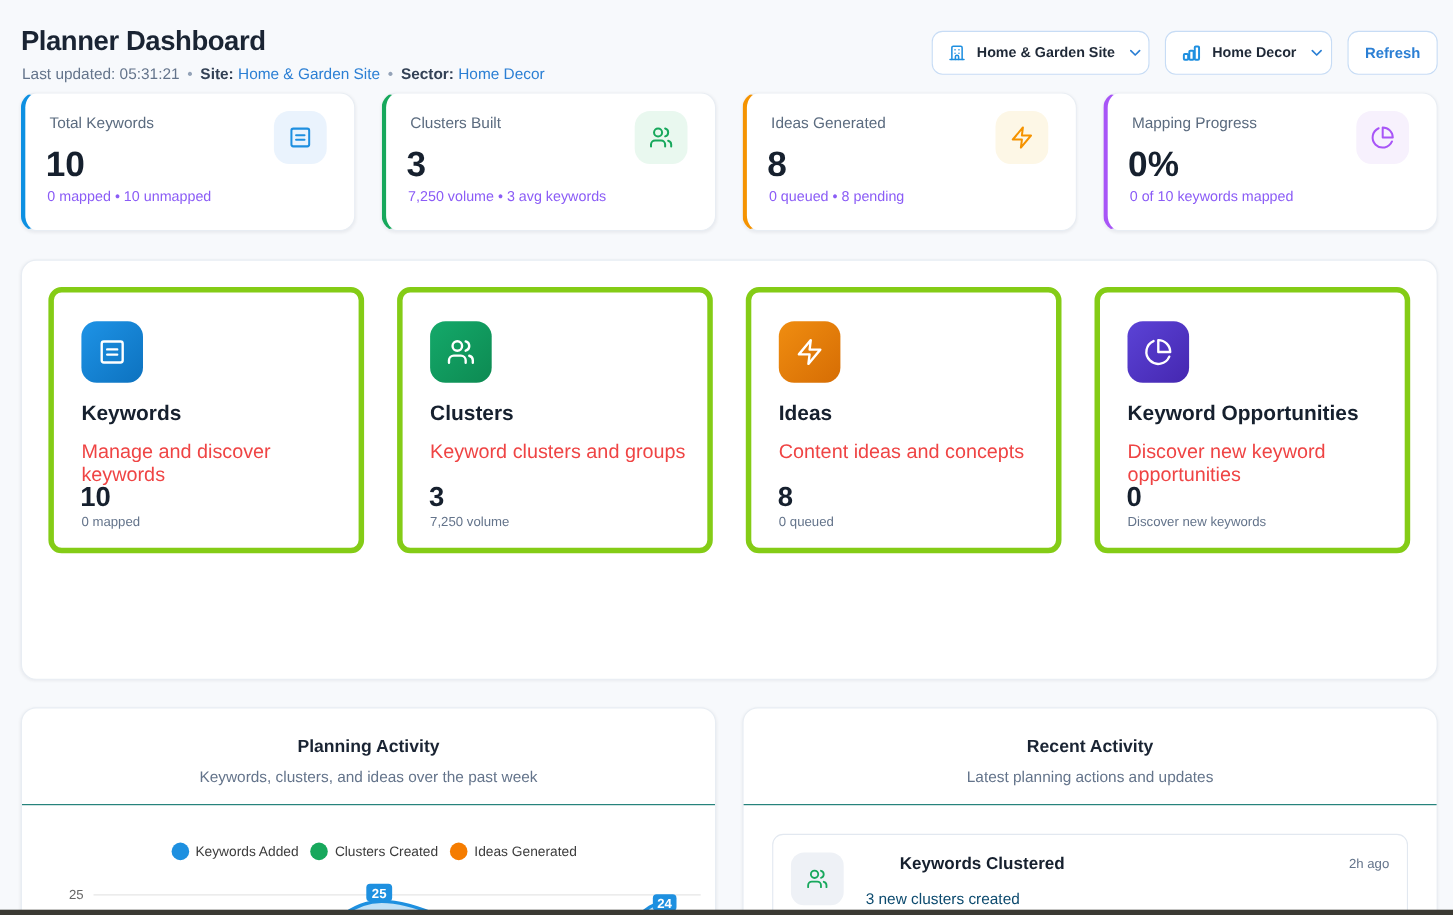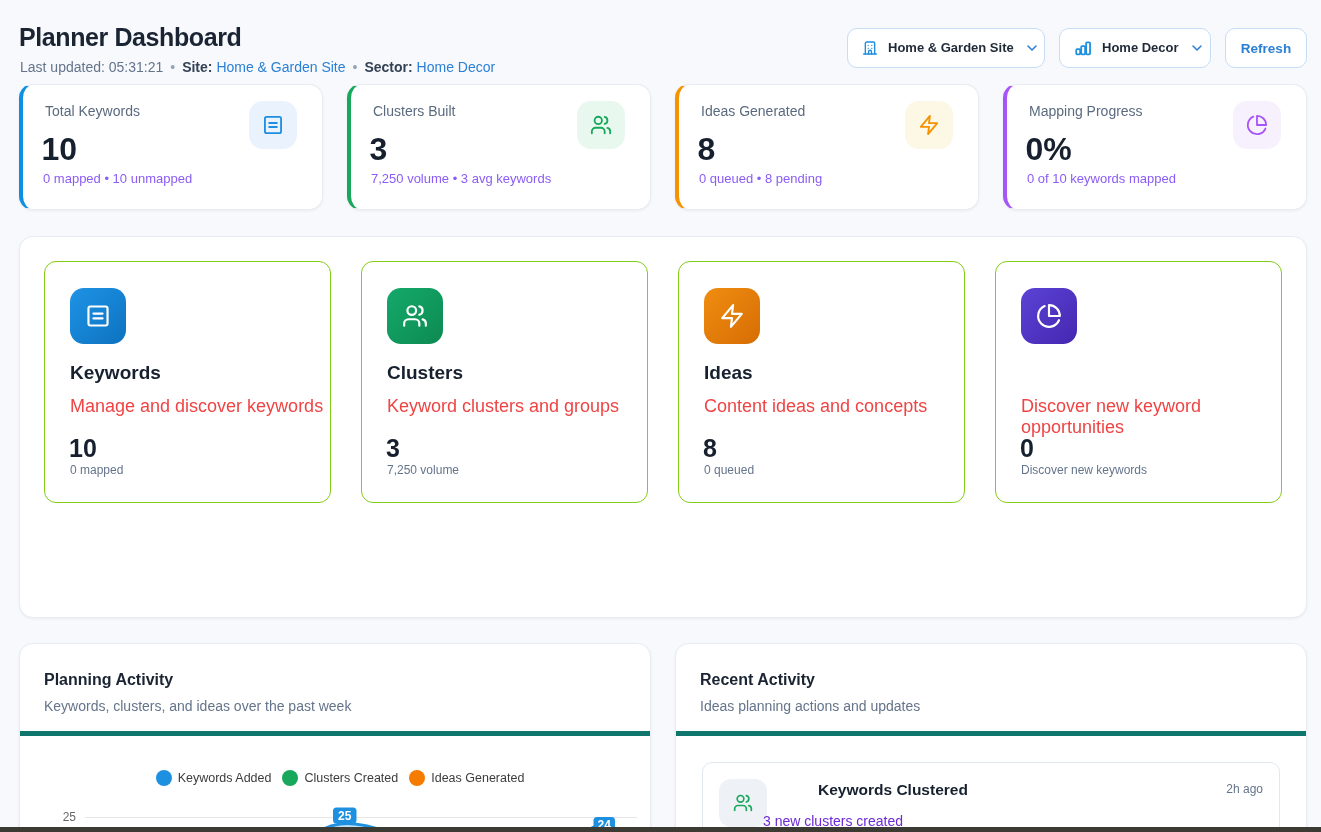--- a/index.html
+++ b/index.html
@@ -28,37 +28,37 @@
 .badge { position:absolute; right:25px; top:16px; width:48px; height:48px; border-radius:14px; display:flex; align-items:center; justify-content:center; }
 
 
 .panel { background:#fff; border:1px solid #e8edf3; border-radius:14px; box-shadow:0 1px 3px rgba(15,23,42,.06); }
 .modsec { margin-top:26px; height:382px; }
 .panelhead { padding:24px 24px 0 24px; }
 .panelhead .ph1 { font-size:16px; font-weight:bold; color:#1a2433; line-height:20px; }
 .panelhead .ph2 { font-size:14px; color:#64748b; margin-top:8px; line-height:16px; }
 .modsec .panelhead { border-bottom:1px solid #edf1f5; padding-bottom:19px; }
 .mods { display:flex; gap:30px; padding:24px 24px 0 24px; }
-.mod { width:288px; height:242px; border:1px solid #84cc16; border-radius:12px; background:#fff; position:relative; }
+.mod { width:288px; height:242px; border:5px solid #84cc16; border-radius:12px; background:#fff; position:relative; }
 .mod .ic { position:absolute; left:25px; top:26px; width:56px; height:56px; border-radius:14px; display:flex; align-items:center; justify-content:center; }
 .mod .mt { position:absolute; left:25px; top:100px; font-size:19px; font-weight:bold; color:#16202e; }
 .mod .md { position:absolute; left:25px; top:134px; font-size:18px; color:#ef4444; }
 .mod .mn { position:absolute; left:24px; top:172.5px; font-size:25px; font-weight:bold; color:#16202e; line-height:26px; }
 .mod .mc { position:absolute; left:25px; top:201px; font-size:12px; color:#64748b; }
 
 
 .bottom { display:flex; gap:24px; margin-top:25px; }
 .bcard { width:632px; height:260px; }
-.bcard .panelhead { padding-top:26px; border-bottom:5px solid #0f766e; padding-bottom:17px; }
+.bcard .panelhead { padding-top:26px; border-bottom:1px solid #0f766e; padding-bottom:17px;text-align:center; }
 
 
 .actitem { margin:26px 26px 0 26px; border:1px solid #e2e8f0; border-radius:10px; height:90px; position:relative; }
 .actitem .aic { position:absolute; left:16px; top:16px; width:48px; height:48px; background:#eef1f6; border-radius:12px; display:flex; align-items:center; justify-content:center; }
 .actitem .at { position:absolute; left:69px; top:18px; font-size:15.5px; font-weight:bold; color:#16202e;margin-left:46px; }
-.actitem .as { position:absolute; left:60px; top:50px; font-size:14px; color:#6d28d9; }
+.actitem .as { position:absolute; left:84px; top:50px; font-size:14px; color:#0c4a6e; }
 .actitem .aw { position:absolute; right:16px; top:19px; font-size:12px; color:#64748b; }
 
 
 .chartwrap { position:relative; height:130px; }
 .legend { position:absolute; top:34px; left:5px; width:100%; display:flex; justify-content:center; gap:11px; font-size:12.5px; color:#3c3c3c; align-items:center; }
 .legend span { display:flex; align-items:center; gap:6px; }
 .legend i { width:16px; height:16px; border-radius:50%; display:inline-block; }
 .darkbar { position:absolute; left:0; top:827px; width:1321px; height:5px; background:#3b3a33; z-index:50; }
 </style>
 </head>
@@ -182,20 +182,21 @@
         <div class="mn">8</div>
         <div class="mc">0 queued</div>
       </div>
       <div class="mod">
         <div class="ic" style="background:linear-gradient(135deg,#5b43d6,#4527b0);">
           <svg width="26" height="26" viewBox="0 0 24 24" fill="none" stroke="#fff" stroke-width="2" stroke-linecap="round" stroke-linejoin="round">
               <path d="M21.21 15.89A10 10 0 1 1 8 2.83"></path>
               <path d="M22 12A10 10 0 0 0 12 2v10z"></path>
             </svg>
         </div>
+        <div class="mt">Keyword Opportunities</div>
         <div class="md">Discover new keyword opportunities</div>
         <div class="mn">0</div>
         <div class="mc">Discover new keywords</div>
       </div>
     </div>
   </div>
 
   <div class="bottom">
     <div class="panel bcard">
       <div class="panelhead">
@@ -216,21 +217,21 @@
           <rect x="313" y="71.5" width="23.5" height="16" rx="3.5" fill="#1e90e0"></rect>
           <text x="324.7" y="84" font-size="12" font-weight="bold" fill="#fff" text-anchor="middle">25</text>
           <rect x="573.5" y="81" width="21.5" height="15" rx="3.5" fill="#1e90e0"></rect>
           <text x="584.2" y="93" font-size="12" font-weight="bold" fill="#fff" text-anchor="middle">24</text>
         </svg>
       </div>
     </div>
     <div class="panel bcard">
       <div class="panelhead">
           <div class="ph1">Recent Activity</div>
-          <div class="ph2">Ideas planning actions and updates</div>
+          <div class="ph2">Latest planning actions and updates</div>
         </div>
       <div class="actitem">
         <div class="aic">
           <svg width="20" height="20" viewBox="0 0 24 24" fill="none" stroke="#17a85c" stroke-width="2" stroke-linecap="round" stroke-linejoin="round">
               <path d="M16 21v-2a4 4 0 0 0-4-4H6a4 4 0 0 0-4 4v2"></path>
               <circle cx="9" cy="7" r="4"></circle>
               <path d="M22 21v-2a4 4 0 0 0-3-3.87"></path>
               <path d="M16 3.13a4 4 0 0 1 0 7.75"></path>
             </svg>
         </div>

